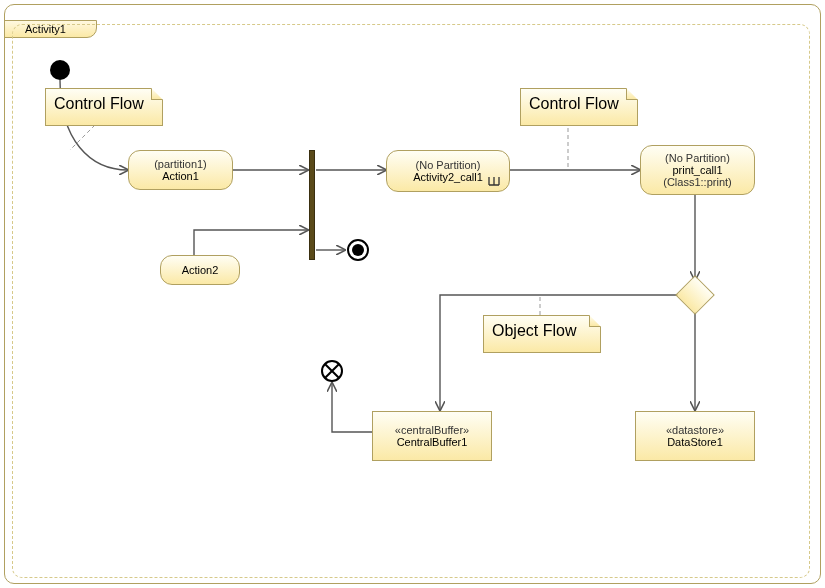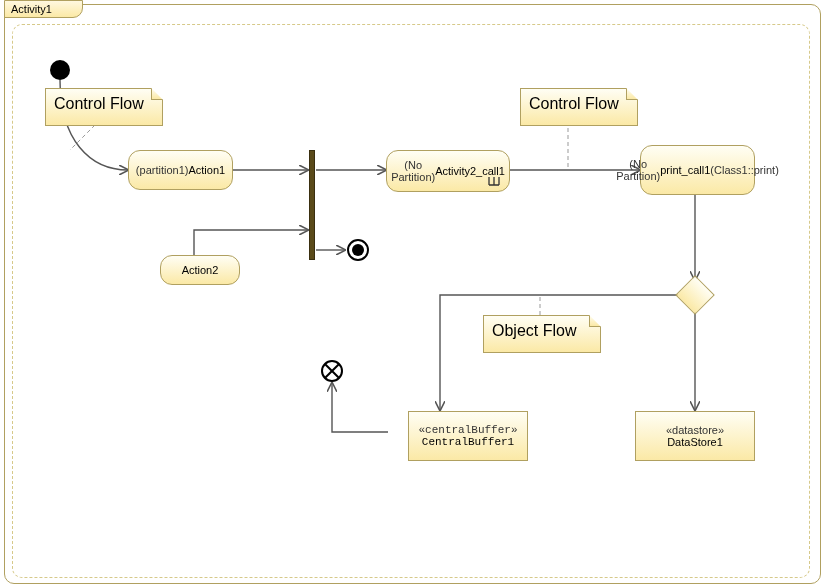--- a/index.html
+++ b/index.html
@@ -7,30 +7,30 @@
   .canvas { position: relative; width: 825px; height: 588px; }
   .frame {
     position: absolute; left: 4px; top: 4px; width: 817px; height: 580px;
     border: 1px solid #b0a060; border-radius: 10px;
   }
   .frame-inset {
     position: absolute; left: 12px; top: 24px; width: 798px; height: 554px;
     border: 1px dashed #d6c98a; border-radius: 10px;
   }
   .frame-title-tab {
-    position: absolute; left: 4px; top: 0; padding: 2px 30px 2px 6px;
+    position: absolute; left: 4px; top: 20px; padding: 2px 30px 2px 20px;
     background: linear-gradient(#fff8e0, #fbe9a6);
     border: 1px solid #b0a060; border-bottom-right-radius: 10px;
     font-size: 11px;
     text-align: center;
   }
   .node-action {
     position: absolute; background: linear-gradient(#fffef4, #fbe9a6);
     border: 1px solid #b0a060; border-radius: 12px; font-size: 11px;
-    display: flex; flex-direction: row; align-items: center; justify-content: center;
+    display: flex; flex-direction: column; align-items: center; justify-content: center;
     text-align: center; padding: 4px 6px;
   }
   .node-object {
     position: absolute; background: linear-gradient(#fffef4, #fbe9a6);
     border: 1px solid #b0a060; font-size: 11px;
     display: flex; flex-direction: column; align-items: center; justify-content: center;
     text-align: center; padding: 6px;
   }
   .note {
     position: absolute; background: linear-gradient(#fffef4, #fbe9a6);
@@ -163,21 +163,21 @@
 
   <div class="decision" style="left:681px; top:281px;"></div>
 
   <div class="note" style="left:483px; top:315px; width:118px; height:38px;">
     <div class="note-fold"></div>
     <span>Object Flow</span>
   </div>
 
   <div class="flowfinal-node" style="left:321px; top:360px;"></div>
 
-  <div class="node-object" style="left:408px; top:411px; width:120px; height:50px;font-family:Liberation Mono, monospace;">
+  <div class="node-object" style="left:372px; top:411px; width:120px; height:50px;">
     <span class="muted">«centralBuffer»</span>
     <span>CentralBuffer1</span>
   </div>
 
   <div class="node-object" style="left:635px; top:411px; width:120px; height:50px;text-align:center;">
     <span class="muted">«datastore»</span>
     <span>DataStore1</span>
   </div>
 
 </div>

